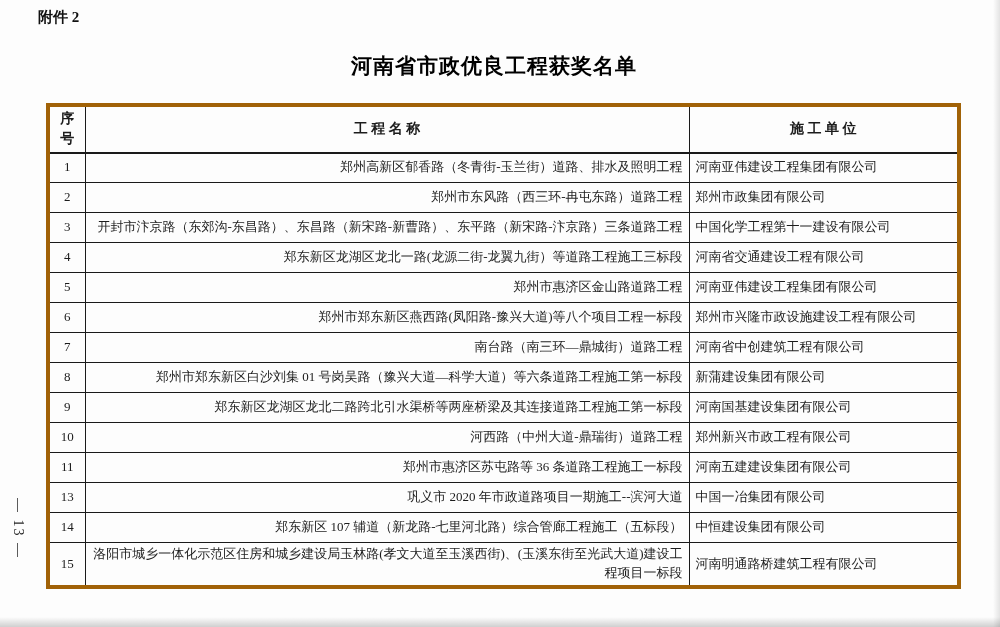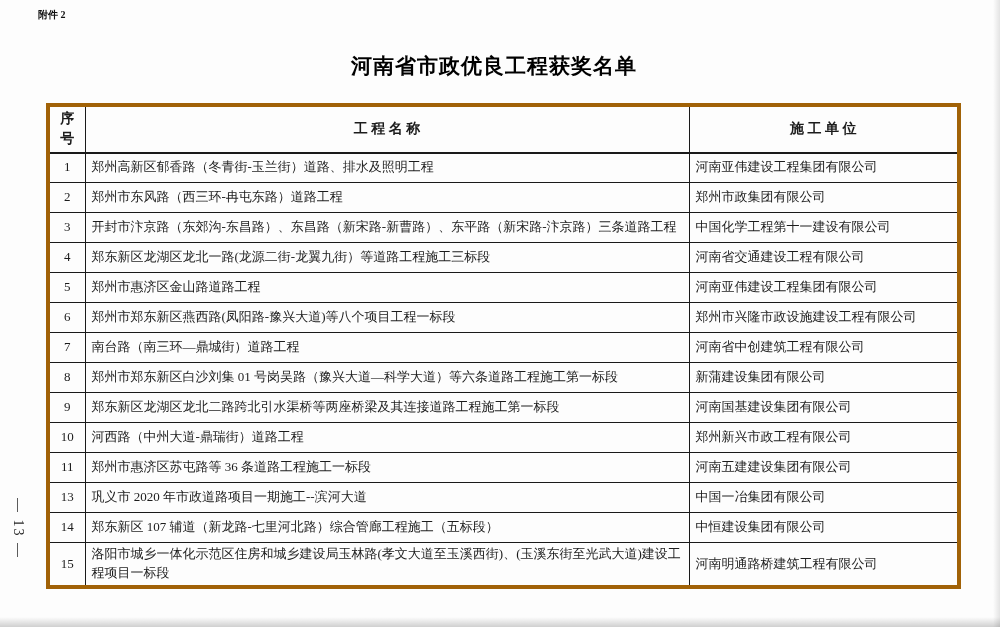--- a/index.html
+++ b/index.html
@@ -23,21 +23,21 @@
   .edge-right {
     position: absolute; top: 0; bottom: 0; right: 0; width: 7px;
     background: linear-gradient(to right, rgba(0,0,0,0) 0%, rgba(0,0,0,0.10) 100%);
     pointer-events: none;
   }
   .attachment {
     position: absolute;
     left: 38px; top: 8px;
     font-family: Liberation Serif, serif;
     font-weight: bold;
-    font-size: 10px;
+    font-size: 15px;
     color: #111;
   }
   .doc-title {
     position: absolute;
     left: 0; right: 40px; top: 52px;
     text-align: center;
     font-family: "DejaVu Sans", sans-serif;
     font-weight: bold;
     font-size: 21px;
     letter-spacing: 1px;
@@ -75,21 +75,21 @@
   table.awards { border: 4px solid #a16207; }
   table.awards thead th {
     height: 32px;
     font-weight: bold;
     font-size: 14px;
     text-align: center;
     border-bottom-width: 2px;
   }
   table.awards tbody td { height: 30px; }
   td.no-cell   { text-align: center; font-size: 13px; }
-  td.proj-cell { text-align: left; }
+  td.proj-cell { text-align: right; }
   td.unit-cell { text-align: left; margin-left: 16px; }
 </style>
 </head>
 <body>
 
 <div class="page">
 
   <div class="attachment">附件 2</div>
 
   <div class="doc-title">河南省市政优良工程获奖名单</div>

